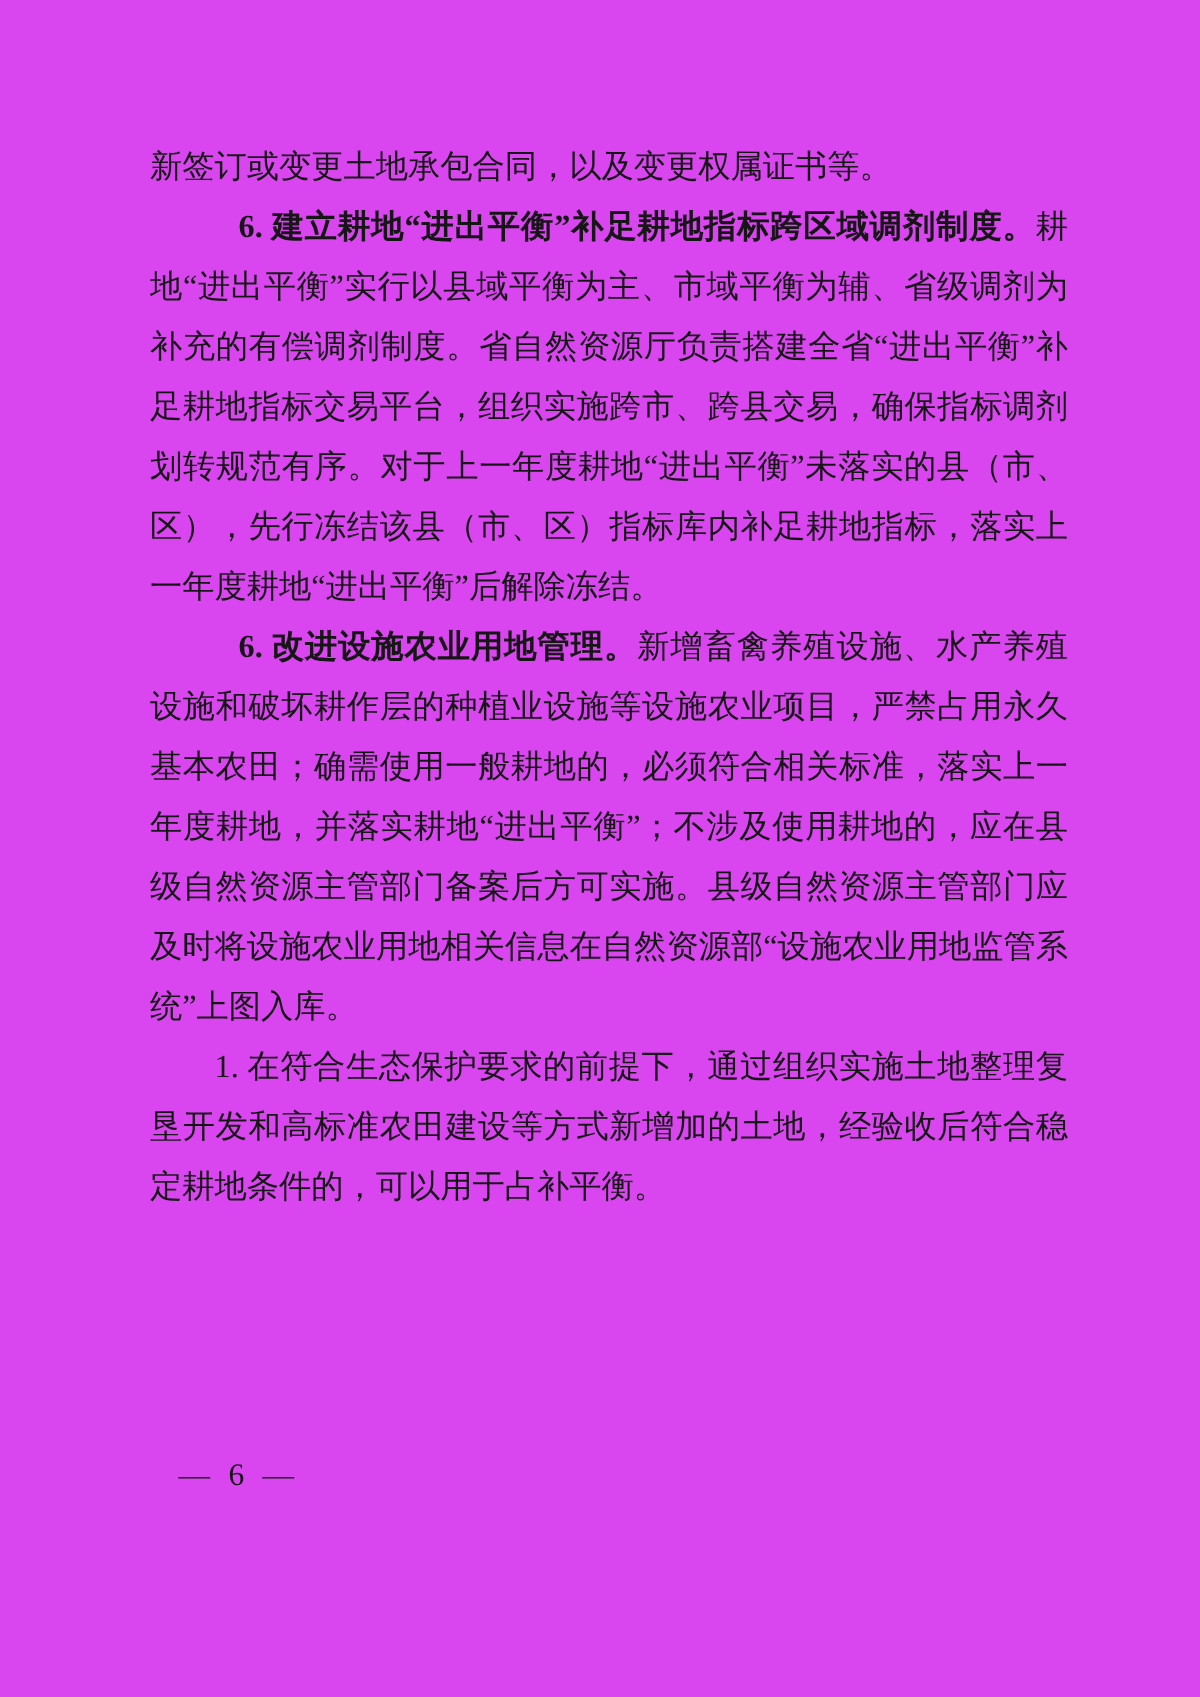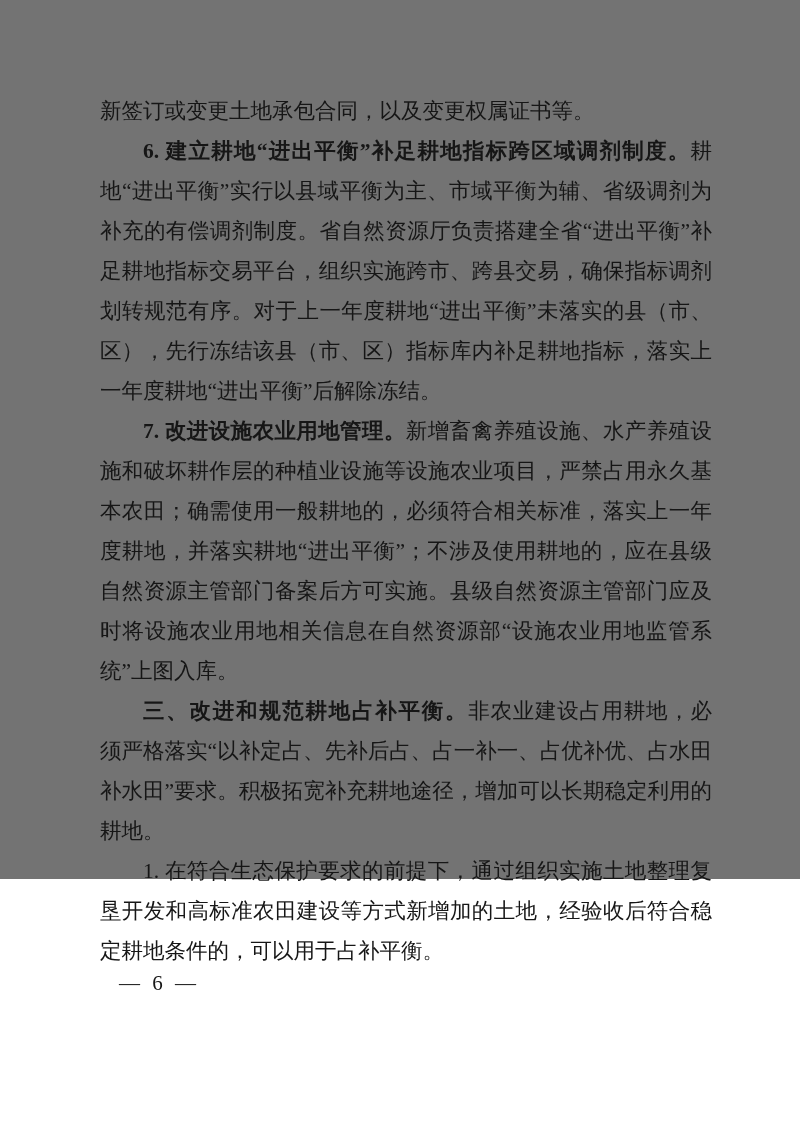--- a/index.html
+++ b/index.html
@@ -6,22 +6,22 @@
     margin: 0;
     padding: 0;
     width: 800px;
     height: 1131px;
     background: #ffffff;
     overflow: hidden;
   }
   .page {
     position: relative;
     width: 800px;
-    height: 879px;
-    background: #737373;
+    height: 1131px;
+    background: #d946ef;
     font-family: "Liberation Serif", "DejaVu Serif", serif;
     color: #161616;
   }
   .doc-body {
     position: absolute;
     left: 100px;
     top: 91px;
     width: 612px;
     font-size: 21.5px;
     line-height: 40px;
@@ -33,20 +33,21 @@
     padding: 0;
   }
   .para.indent {
     text-indent: 2em;
   }
   .run.normal {
     font-weight: normal;
   }
   .run.bold {
     font-weight: bold;
+    margin-left: 16px;
   }
   .run.hei {
     font-weight: bold;
     font-family: "Liberation Sans", "DejaVu Sans", sans-serif;
     letter-spacing: 1px;
   }
   .page-footer {
     position: absolute;
     left: 119px;
     top: 968px;
@@ -56,18 +57,17 @@
     color: #161616;
   }
 </style>
 </head>
 <body>
 
 <div class="page">
   <div class="doc-body">
       <p class="para"><span class="run normal">新签订或变更土地承包合同，以及变更权属证书等。</span></p>
       <p class="para indent"><span class="run bold">6. 建立耕地“进出平衡”补足耕地指标跨区域调剂制度。</span><span class="run normal">耕地“进出平衡”实行以县域平衡为主、市域平衡为辅、省级调剂为补充的有偿调剂制度。省自然资源厅负责搭建全省“进出平衡”补足耕地指标交易平台，组织实施跨市、跨县交易，确保指标调剂划转规范有序。对于上一年度耕地“进出平衡”未落实的县（市、区），先行冻结该县（市、区）指标库内补足耕地指标，落实上一年度耕地“进出平衡”后解除冻结。</span></p>
-      <p class="para indent"><span class="run bold">7. 改进设施农业用地管理。</span><span class="run normal">新增畜禽养殖设施、水产养殖设施和破坏耕作层的种植业设施等设施农业项目，严禁占用永久基本农田；确需使用一般耕地的，必须符合相关标准，落实上一年度耕地，并落实耕地“进出平衡”；不涉及使用耕地的，应在县级自然资源主管部门备案后方可实施。县级自然资源主管部门应及时将设施农业用地相关信息在自然资源部“设施农业用地监管系统”上图入库。</span></p>
-      <p class="para indent"><span class="run hei">三、改进和规范耕地占补平衡。</span><span class="run normal">非农业建设占用耕地，必须严格落实“以补定占、先补后占、占一补一、占优补优、占水田补水田”要求。积极拓宽补充耕地途径，增加可以长期稳定利用的耕地。</span></p>
+      <p class="para indent"><span class="run bold">6. 改进设施农业用地管理。</span><span class="run normal">新增畜禽养殖设施、水产养殖设施和破坏耕作层的种植业设施等设施农业项目，严禁占用永久基本农田；确需使用一般耕地的，必须符合相关标准，落实上一年度耕地，并落实耕地“进出平衡”；不涉及使用耕地的，应在县级自然资源主管部门备案后方可实施。县级自然资源主管部门应及时将设施农业用地相关信息在自然资源部“设施农业用地监管系统”上图入库。</span></p>
       <p class="para indent"><span class="run normal">1. 在符合生态保护要求的前提下，通过组织实施土地整理复垦开发和高标准农田建设等方式新增加的土地，经验收后符合稳定耕地条件的，可以用于占补平衡。</span></p>
     </div>
   <div class="page-footer">— 6 —</div>
 </div>
 
 </body></html>

